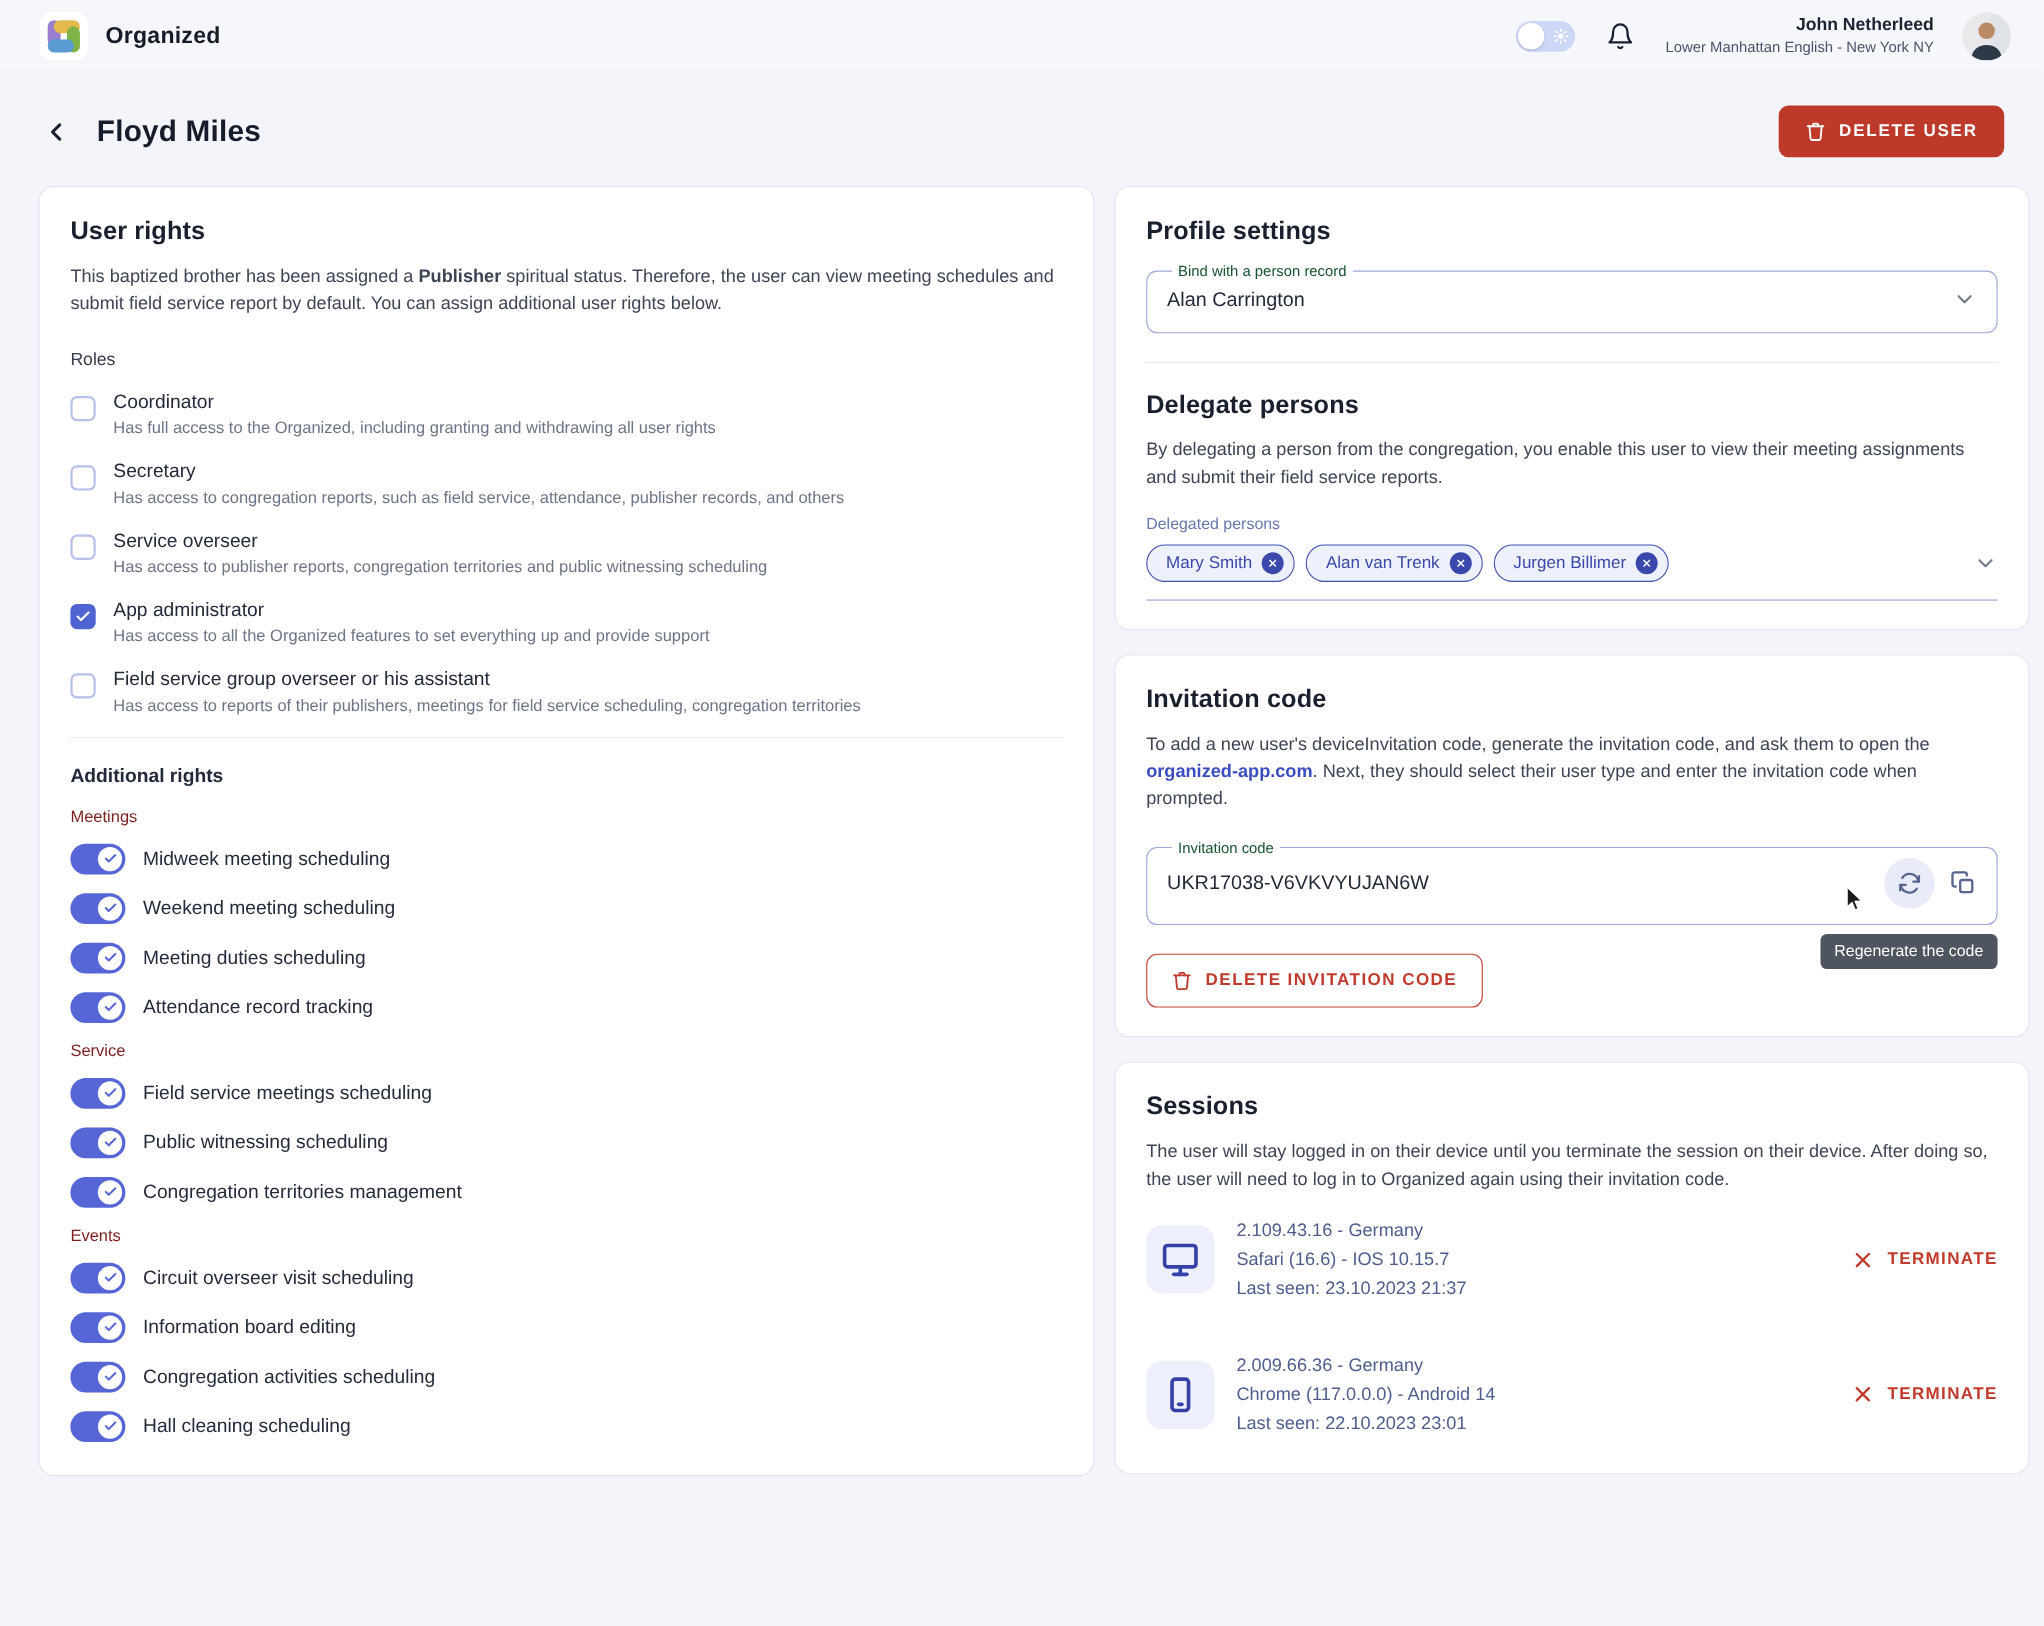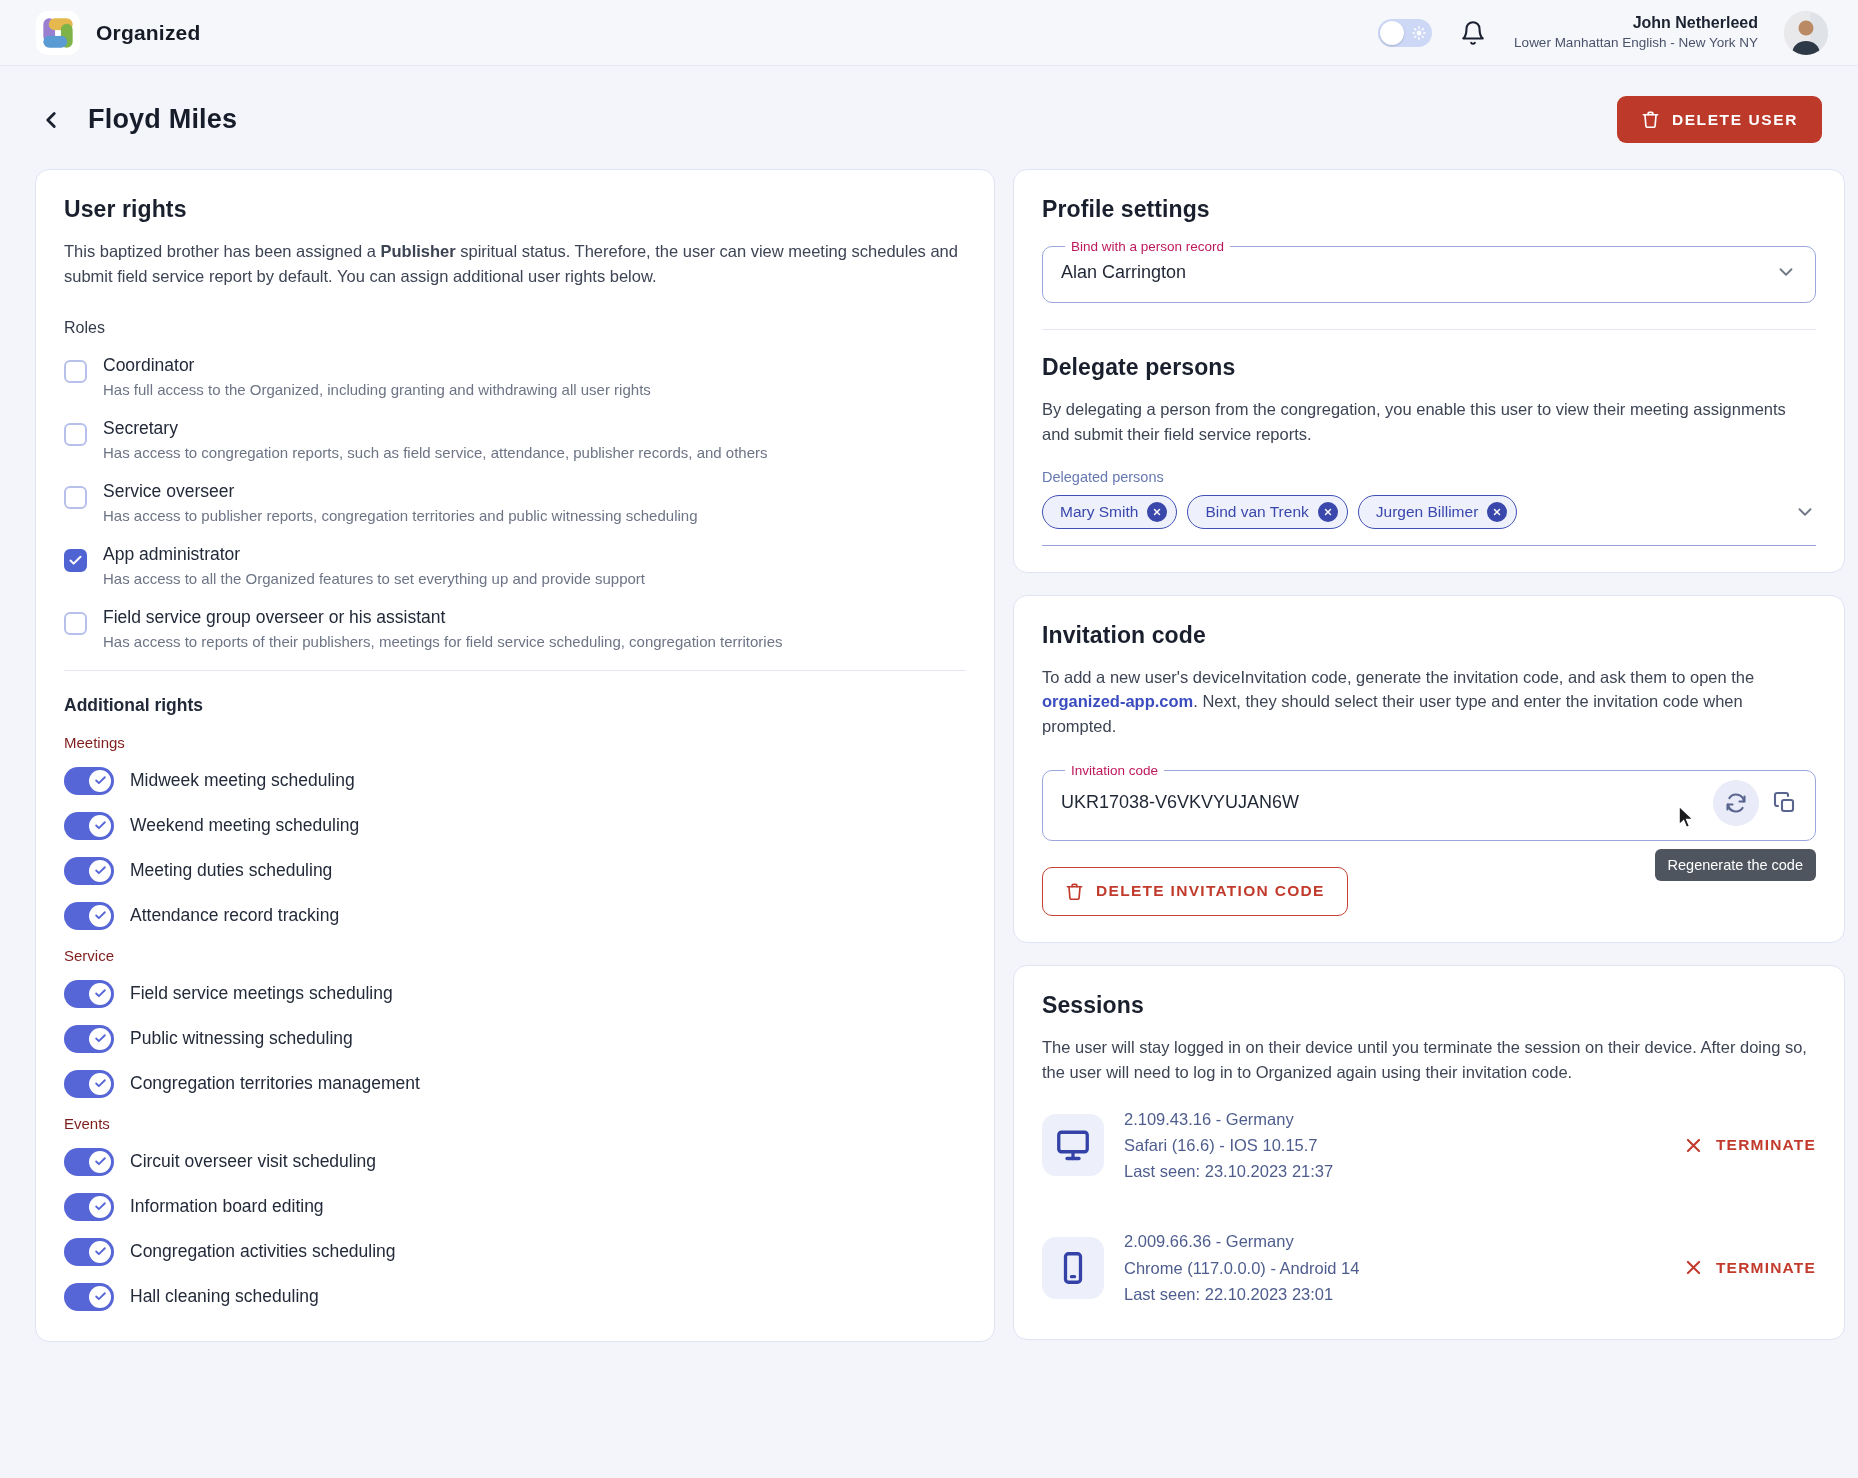--- a/index.html
+++ b/index.html
@@ -62,21 +62,21 @@
   .toggle-row { display:flex; align-items:center; gap:16px; margin-bottom:17px; }
   .toggle { width:50px; height:28px; border-radius:14px; background:#5766d6; position:relative; flex:none; cursor:pointer; }
   .knob {
     position:absolute; right:3px; top:3px; width:22px; height:22px; border-radius:50%;
     background:#fff; display:flex; align-items:center; justify-content:center;
   }
   .toggle-label { font-size:17.5px; color:#232a39;text-align:right; }
 
   
   .field { border:1.2px solid #9ba7da; border-radius:10px; padding:0 18px 14px; background:#fff; }
-  .field legend { font-size:13.5px; color:#be185d; padding:0 6px; margin-left:4px; }
+  .field legend { font-size:13.5px; color:#14532d; padding:0 6px; margin-left:4px; }
   .field-row { display:flex; align-items:center; justify-content:space-between; min-height:34px; padding-top:2px; cursor:pointer; }
   .field-value { font-size:18px; color:#1f2634; }
 
   
   .mini-label { font-size:14.5px; color:#6678b0; margin:22px 0 10px; }
   .chips-wrap { display:flex; align-items:center; border-bottom:1px solid #97a3d6; padding-bottom:16px; }
   .chips { display:flex; gap:10px; flex-wrap:wrap; }
   .chip {
     display:inline-flex; align-items:center; gap:9px; border:1.5px solid #4150b4; background:#eef1fc;
     color:#3a47ab; border-radius:999px; padding:6px 9px 6px 17px; font-size:15.5px; cursor:pointer;
@@ -381,21 +381,21 @@
           <span class="chip">
             <span>Mary Smith</span>
             <span class="chip-x">
                 <svg width="10" height="10" viewBox="0 0 24 24" fill="none" stroke="#ffffff" stroke-width="3.4" stroke-linecap="round">
                   <line x1="6" y1="6" x2="18" y2="18"></line>
                   <line x1="18" y1="6" x2="6" y2="18"></line>
                 </svg>
               </span>
           </span>
           <span class="chip">
-            <span>Bind van Trenk</span>
+            <span>Alan van Trenk</span>
             <span class="chip-x">
                 <svg width="10" height="10" viewBox="0 0 24 24" fill="none" stroke="#ffffff" stroke-width="3.4" stroke-linecap="round">
                   <line x1="6" y1="6" x2="18" y2="18"></line>
                   <line x1="18" y1="6" x2="6" y2="18"></line>
                 </svg>
               </span>
           </span>
           <span class="chip">
             <span>Jurgen Billimer</span>
             <span class="chip-x">

